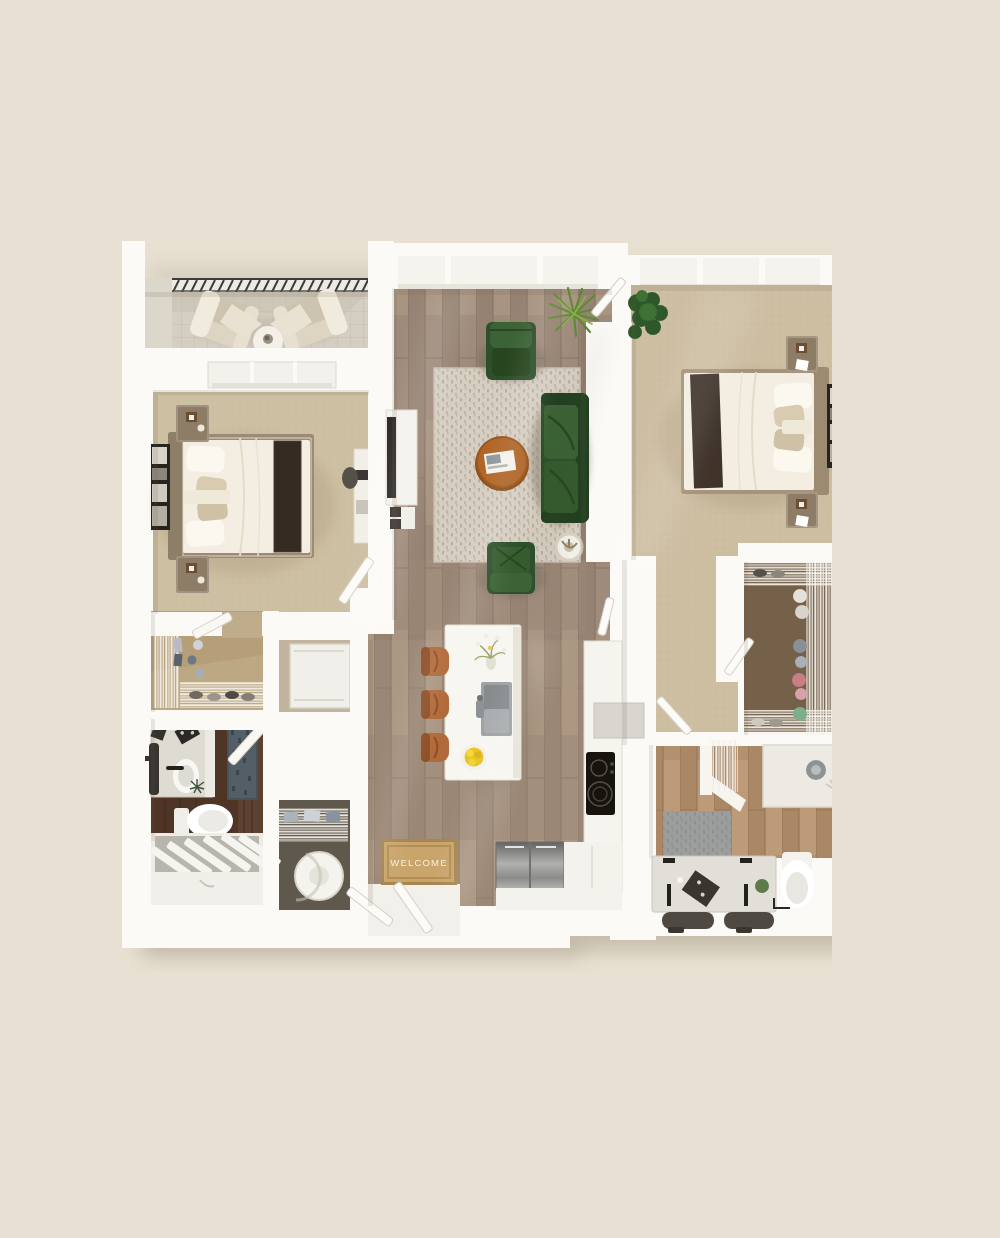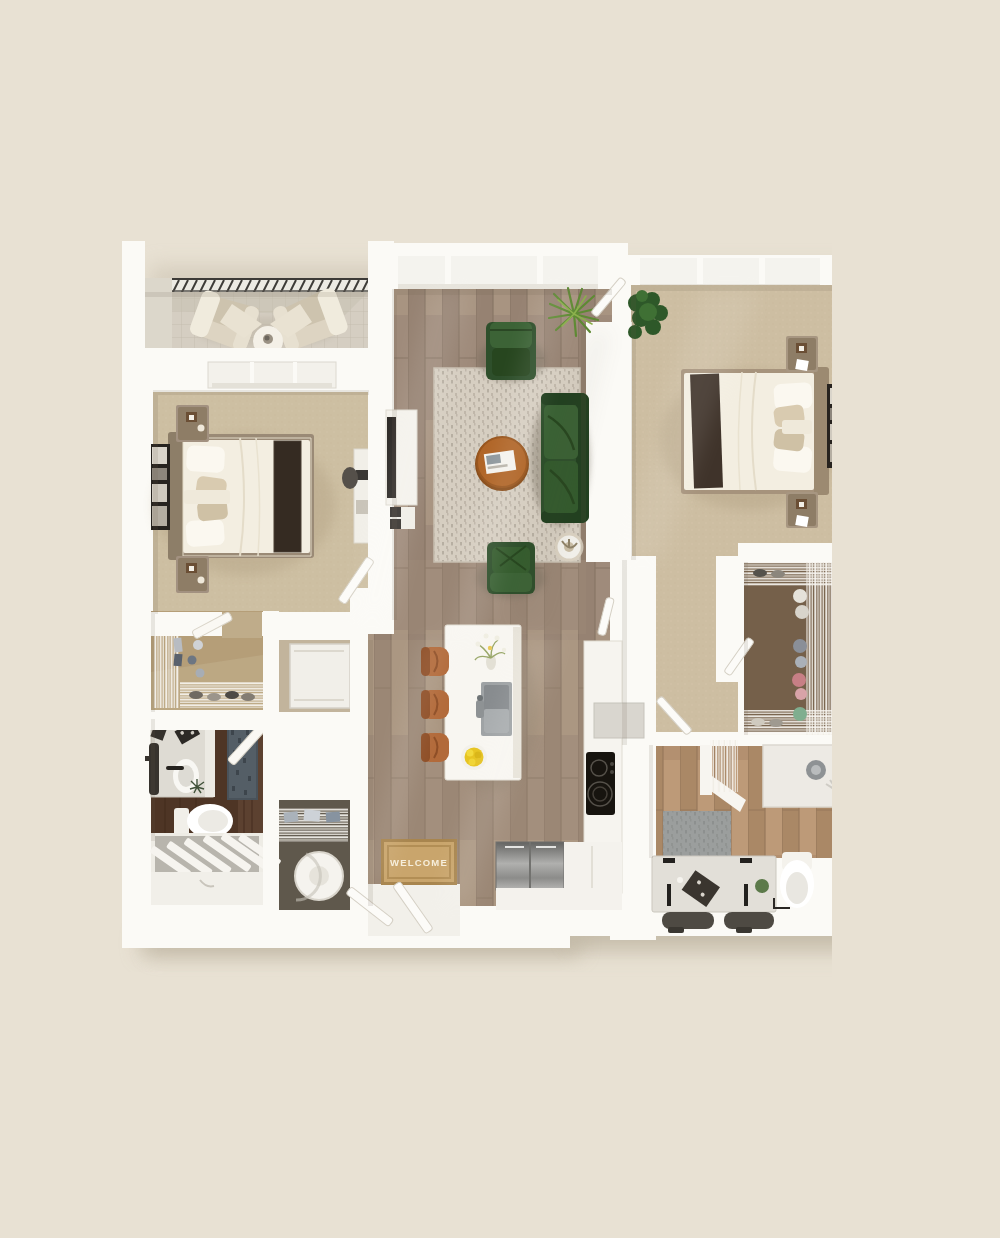--- a/index.html
+++ b/index.html
@@ -1,17 +1,17 @@
 <!DOCTYPE html>
 <html><head>
 <meta charset="utf-8">
 <style>
   html,body{margin:0;padding:0;background:#e8e1d3;}
   .page{width:832px;height:1238px;position:relative;overflow:hidden;
-        font-family:"Liberation Sans",sans-serif;font-weight:bold;}
+        font-family:"Liberation Sans",sans-serif;}
 </style>
 </head>
 <body>
 <div class="page">
 <svg width="1000" height="1238" viewBox="0 0 1000 1238" xmlns="http://www.w3.org/2000/svg">
 <defs>
   <filter id="b3" x="-40%" y="-40%" width="180%" height="180%">
           <feGaussianBlur stdDeviation="3"></feGaussianBlur>
         </filter>
   <filter id="b6" x="-40%" y="-40%" width="180%" height="180%">

